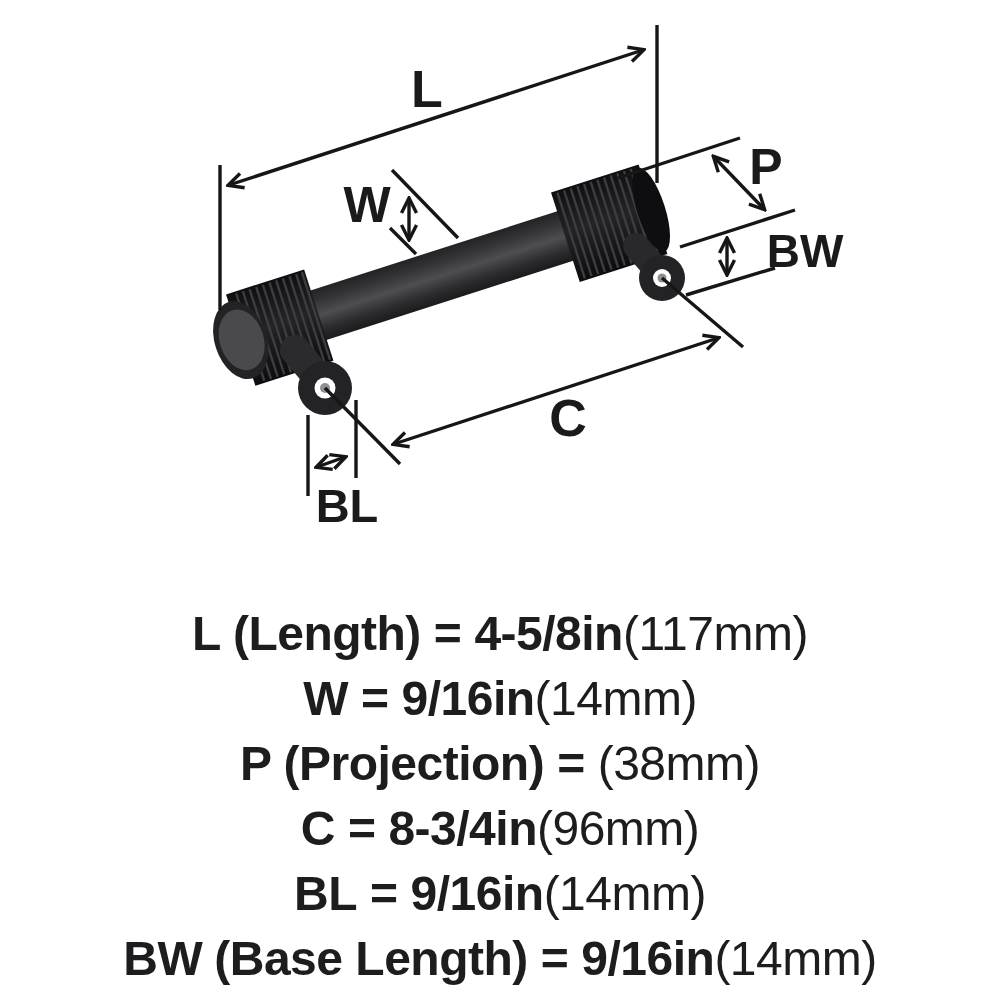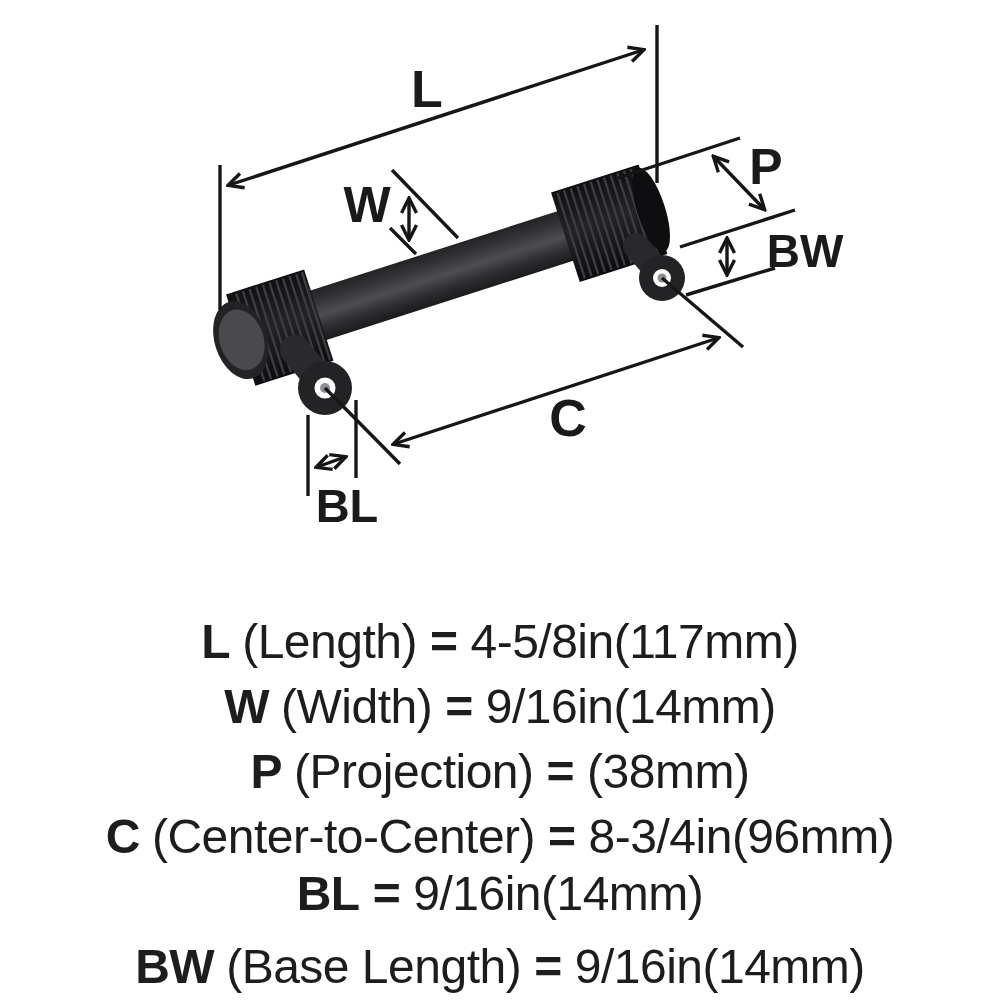--- a/index.html
+++ b/index.html
@@ -18,23 +18,23 @@
   .legend{
     position:absolute;left:0;right:0;top:601px;
     display:flex;flex-direction:column;
   }
   .spec-row{
     display:flex;justify-content:center;align-items:baseline;
     line-height:65px;height:65px;
     font-size:48px;color:#1d1d1f;letter-spacing:-0.5px;white-space:pre;
   }
   .spec-row .code{font-weight:700;}
-  .spec-row .name{font-weight:400;margin-left:12px;margin-top:8px;}
+  .spec-row .name{font-weight:700;margin-left:12px;}
   .spec-row .eq{font-weight:700;margin:0 13px;}
-  .spec-row .val{font-weight:400;}
+  .spec-row .val{font-weight:700;}
   .spec-row .metric{font-weight:400;text-align:right;}
 </style>
 </head>
 <body>
 
 <div class="stage">
 
   <svg width="1000" height="600" viewBox="0 0 1000 600">
     <defs>
       <linearGradient id="barGrad" x1="0" y1="0" x2="0" y2="1">
@@ -127,36 +127,34 @@
     <div class="spec-row">
       <span class="code">L</span>
       <span class="name">(Length)</span>
       <span class="eq">=</span>
       <span class="val">4-5/8in</span>
       <span class="metric">(117mm)</span>
     </div>
 
     <div class="spec-row">
       <span class="code">W</span>
-      <span class="name">(Width)</span>
       <span class="eq">=</span>
       <span class="val">9/16in</span>
       <span class="metric">(14mm)</span>
     </div>
 
     <div class="spec-row">
       <span class="code">P</span>
       <span class="name">(Projection)</span>
       <span class="eq">=</span>
       <span class="metric">(38mm)</span>
     </div>
 
     <div class="spec-row">
       <span class="code">C</span>
-      <span class="name">(Center-to-Center)</span>
       <span class="eq">=</span>
       <span class="val">8-3/4in</span>
       <span class="metric">(96mm)</span>
     </div>
 
     <div class="spec-row">
       <span class="code">BL</span>
       <span class="eq">=</span>
       <span class="val">9/16in</span>
       <span class="metric">(14mm)</span>

